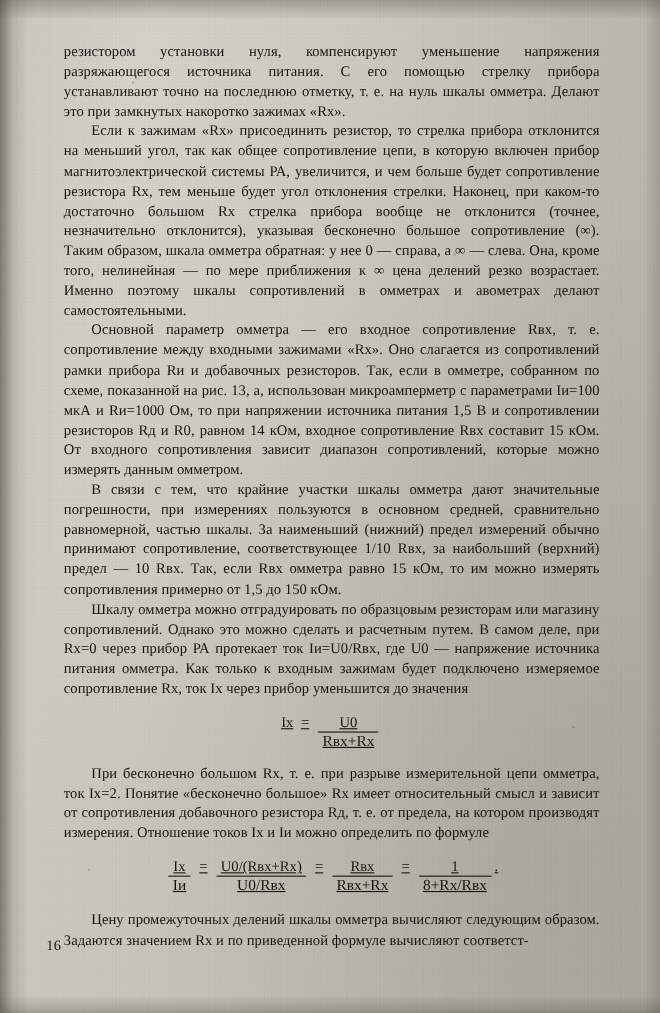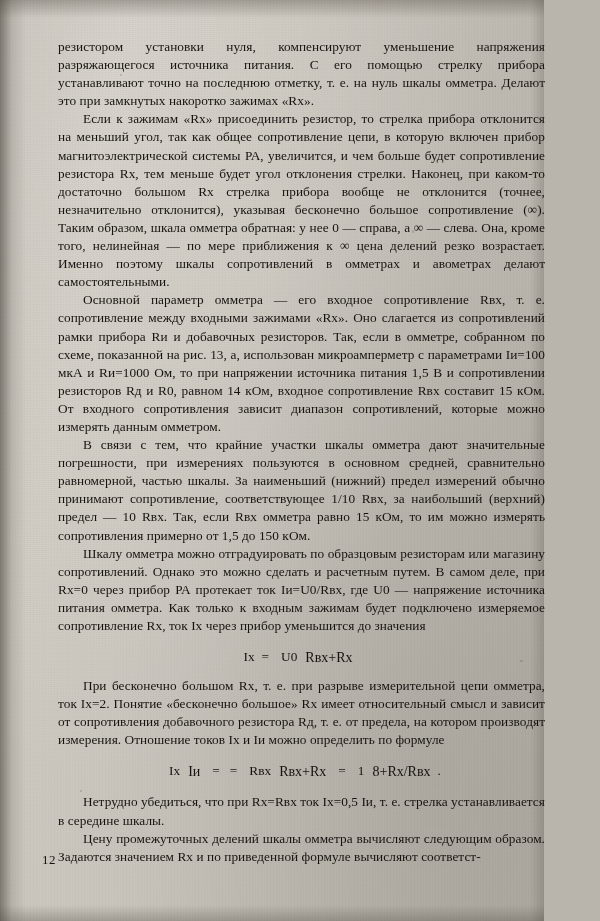--- a/index.html
+++ b/index.html
@@ -8,21 +8,21 @@
   }
   body {
     width: 600px;
     height: 921px;
     background: #b9b5ad;
     font-family: "Liberation Serif", serif;
     overflow: hidden;
   }
   .page {
     position: relative;
-    width: 544px;
+    width: 600px;
     height: 921px;
     background:
       radial-gradient(ellipse at 20% 10%, rgba(255,255,255,0.18), rgba(255,255,255,0) 60%),
       radial-gradient(ellipse at 80% 85%, rgba(0,0,0,0.08), rgba(0,0,0,0) 55%),
       linear-gradient(100deg, #c2bdb4 0%, #cdc8bf 18%, #c8c3ba 45%, #bfbab1 70%, #b4afa6 100%);
     box-sizing: border-box;
   }
   .grain {
     position: absolute;
     inset: 0;
@@ -79,27 +79,28 @@
   }
   p.noindent {
     text-indent: 0;
   }
   .formula {
     display: flex;
     justify-content: center;
     align-items: flex-start;
     margin: 14px 0 12px 0;
     font-size: 13.3px;
+    text-decoration: underline;
   }
   .formula-2 {
     margin: 14px 0 14px 0;
   }
   .frac {
     display: inline-flex;
-    flex-direction: row;
+    flex-direction: column;
     align-items: center;
     vertical-align: middle;
     margin: 0 3px;
   }
   .frac .num {
     padding: 0 4px 1px 4px;
     font-size: 13.3px;
     line-height: 15px;
   }
   .frac .bar {
@@ -169,36 +170,40 @@
 
     <p>При бесконечно большом Rx, т. е. при разрыве измерительной цепи омметра, ток Ix=2. Понятие «бесконечно большое» Rx имеет относительный смысл и зависит от сопротивления добавочного резистора Rд, т. е. от предела, на котором производят измерения. Отношение токов Ix и Iи можно определить по формуле</p>
 
     <div class="formula formula-2">
       <span class="frac">
         <span class="num">Ix</span>
         <span class="bar"></span>
         <span class="den">Iи</span>
       </span>
       <span class="eq">=</span>
+      <span class="frac">
+        <span class="num">U0/(Rвх+Rx)</span>
+        <span class="bar"></span>
+        <span class="den">U0/Rвх</span>
+      </span>
       <span class="eq">=</span>
       <span class="frac">
         <span class="num">Rвх</span>
         <span class="bar"></span>
         <span class="den">Rвх+Rx</span>
       </span>
       <span class="eq">=</span>
       <span class="frac">
         <span class="num">1</span>
         <span class="bar"></span>
         <span class="den">8+Rx/Rвх</span>
       </span>
       <span>.</span>
     </div>
 
-    <p>Нетрудно убедиться, что при Rx=Rвх ток Ix=0,5 Iи, т. е. стрелка устанавливается в середине шкалы.</p>
     <p>Цену промежуточных делений шкалы омметра вычисляют следующим образом. Задаются значением Rx и по приведенной формуле вычисляют соответст-</p>
 
   </div>
 
-  <div class="pagenum">12</div>
+  <div class="pagenum">16</div>
 
   <div class="grain"></div>
 </div>
 
 </body></html>

